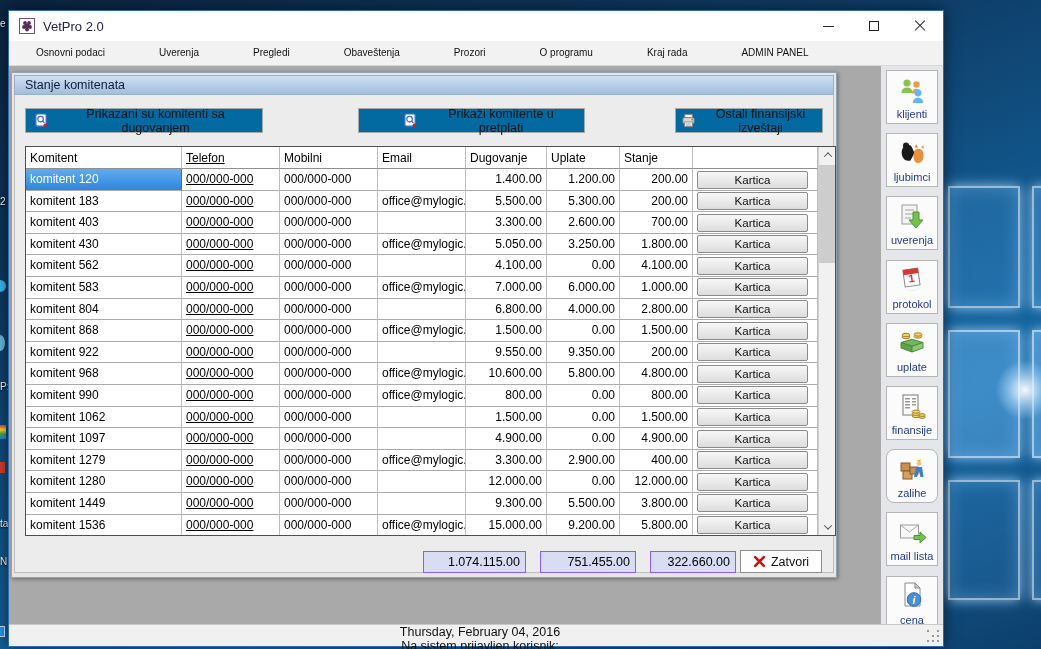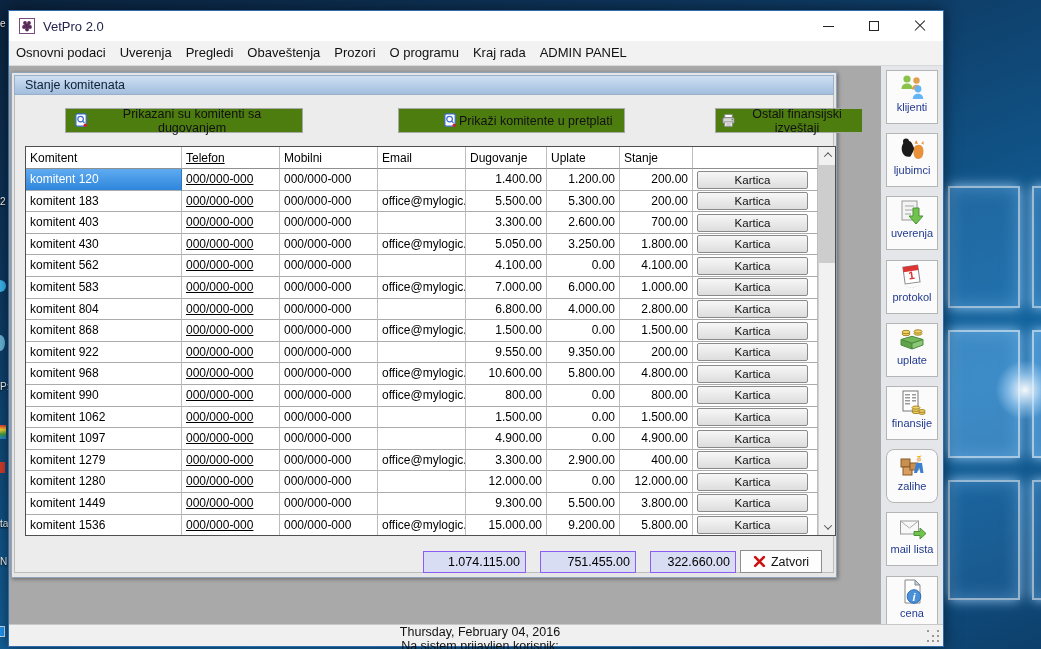--- a/index.html
+++ b/index.html
@@ -27,33 +27,33 @@
   .win-controls { margin-left:auto; display:flex; height:100%; }
   .ctrl { width:46px; height:100%; display:flex; align-items:center; justify-content:center; cursor:default; }
   .ctrl-min i { display:block; width:11px; height:1px; background:#222; }
   .ctrl-max i { display:block; width:10px; height:10px; border:1px solid #222; }
   .ctrl-close i { position:relative; display:block; width:12px; height:12px; }
   .ctrl-close i::before,.ctrl-close i::after { content:""; position:absolute; left:-1px; top:5px; width:14px; height:1.4px; background:#222; }
   .ctrl-close i::before { transform:rotate(45deg); } .ctrl-close i::after { transform:rotate(-45deg); }
 
   .menubar { position:absolute; left:0; top:30px; right:0; height:25px; background:#f2f2f2;
     border-bottom:1px solid #d8d8d8; display:flex; align-items:center; }
-  .menu-item { padding:0 7px; font-size:13px; color:#111; line-height:24px; }
+  .menu-item { padding:0 27px; font-size:10px; color:#111; line-height:24px; }
 
   .mdi { position:absolute; left:0; top:55px; right:0; bottom:22px; background:#a9a9a9; overflow:hidden; }
 
   
   .inner-window { position:absolute; left:2px; top:6px; width:826px; height:506px;
     background:#e6e6e6; border:1px solid #8fa3ba; padding:2px; box-shadow:1px 1px 4px rgba(0,0,0,.4); }
   .iw-titlebar { height:20px; background:linear-gradient(180deg,#cfe0f2 0%,#b3cbe6 60%,#a3bedd 100%);
     border:1px solid #9ab0c8; display:flex; align-items:center; padding-left:10px; font-size:12.5px; color:#0c1f38; }
   .iw-client { position:relative; height:478px; background:#ececec; border:1px solid #bcbcbc; border-top:none; }
 
-  .tool-btn { position:absolute; top:13px; height:25px; background:#4d7c0f; border:1px solid #a8a8a8;
-    display:flex; align-items:center; gap:1px; padding:0 8px; font-size:12.5px; color:#111; cursor:default;margin-left:40px; }
+  .tool-btn { position:absolute; top:13px; height:25px; background:#0369a1; border:1px solid #a8a8a8;
+    display:flex; align-items:center; gap:8px; padding:0 8px; font-size:12.5px; color:#111; cursor:default; }
   .tool-btn svg { flex:0 0 auto; }
 
   
   .grid-table { position:absolute; left:10px; top:51px; width:811px; height:390px;
     background:#fff; border:1px solid #4f4f4f; overflow:hidden; }
   .grid-content { position:absolute; left:0; top:0; width:792px; }
   .hrow { display:flex; height:22px; background:#fff; }
   .trow { display:flex; height:21.6px; background:#fff; }
   .cell { overflow:hidden; white-space:nowrap; font-size:12px; color:#000; line-height:21px;
     border-right:1px solid #bdbdbd; border-bottom:1px solid #ababab; padding:0 4px; }
@@ -83,21 +83,21 @@
   
   .total-box { position:absolute; top:456px; height:22px; background:#d9ddf3; border:1px solid #8b5cf6;
     font-size:12.5px; color:#000; text-align:right; padding:0 5px; line-height:20px; }
   .close-btn { position:absolute; top:455px; left:725px; width:82px; height:23px; background:#fdfdfd;
     border:1px solid #8e8e8e; display:flex; align-items:center; justify-content:center; gap:5px;
     font-size:12.5px; font-family:"Liberation Sans",sans-serif; color:#111; cursor:default; }
 
   
   .sidebar { position:absolute; right:0; top:0; width:62px; height:100%; background:#e4e6e9; }
   .side-btn { position:absolute; left:5px; width:52px; height:54px; background:#fbfbfb; border:1px solid #b5b5b5;
-    display:flex; flex-direction:column; align-items:center; justify-content:flex-end; padding-bottom:9px; cursor:default; }
+    display:flex; flex-direction:column; align-items:center; justify-content:flex-end; padding-bottom:2px; cursor:default; }
   .side-icon { flex:1; display:flex; align-items:center; justify-content:center; }
   .side-icon svg { width:28px; height:28px; }
   .side-label { font-size:11px; color:#223a8f; line-height:13px; white-space:nowrap; }
 
   
   .statusbar { position:absolute; left:0; bottom:0; right:0; height:22px; background:#f0f0f0;
     border-top:1px solid #c8c8c8; display:flex; align-items:center; padding-left:8px; font-size:12.5px; color:#111;flex-direction:column; }
   .statusbar .sep { width:10px; }
   .grip { position:absolute; right:2px; bottom:2px; width:14px; height:14px; }
   .grip::before { content:""; position:absolute; left:0; top:0; width:2px; height:2px; background:#979797;

